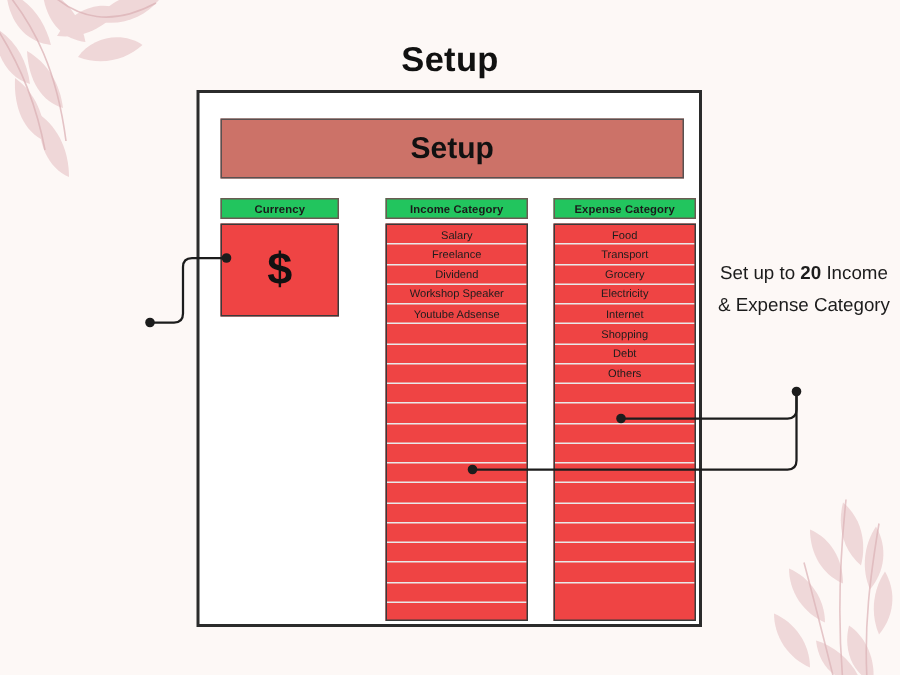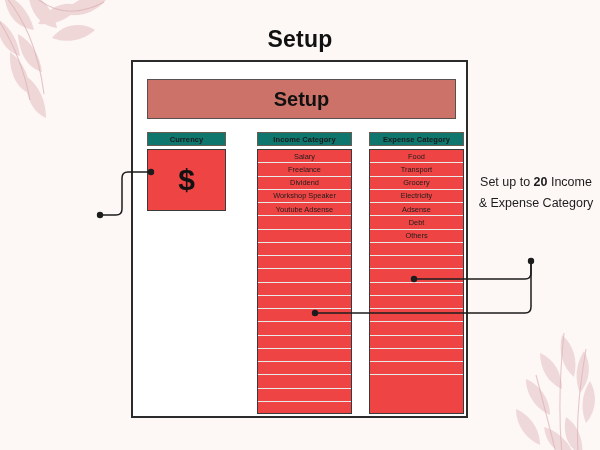--- a/index.html
+++ b/index.html
@@ -88,21 +88,21 @@
   .col {
     position: absolute;
     top: 0;
   }
   .col-currency { left: 0px;   width: 79px; }
   .col-income   { left: 110px; width: 95px; }
   .col-expense  { left: 222px; width: 95px; }
 
   .col-head {
     height: 14px;
-    background: #0f766e;
+    background: #22c55e;
     border: 1.3px solid #6a5b52;
     box-sizing: border-box;
     display: flex;
     align-items: center;
     justify-content: center;
     font-size: 7.5px;
     font-weight: bold;
     color: #1a1a1a;
     letter-spacing: 0.1px;
   }
@@ -249,21 +249,22 @@
           </div>
       </div>
 
       <div class="col col-expense">
         <div class="col-head">Expense Category</div>
         <div class="col-body body-list" id="expense-list">
             <div class="list-row">Food</div>
             <div class="list-row">Transport</div>
             <div class="list-row">Grocery</div>
             <div class="list-row">Electricity</div>
-            <div class="list-row">Adsense</div>
+            <div class="list-row">Internet</div>
+            <div class="list-row">Shopping</div>
             <div class="list-row">Debt</div>
             <div class="list-row">Others</div>
             <div class="list-row"></div>
             <div class="list-row"></div>
             <div class="list-row"></div>
             <div class="list-row"></div>
             <div class="list-row"></div>
             <div class="list-row"></div>
             <div class="list-row"></div>
             <div class="list-row"></div>

